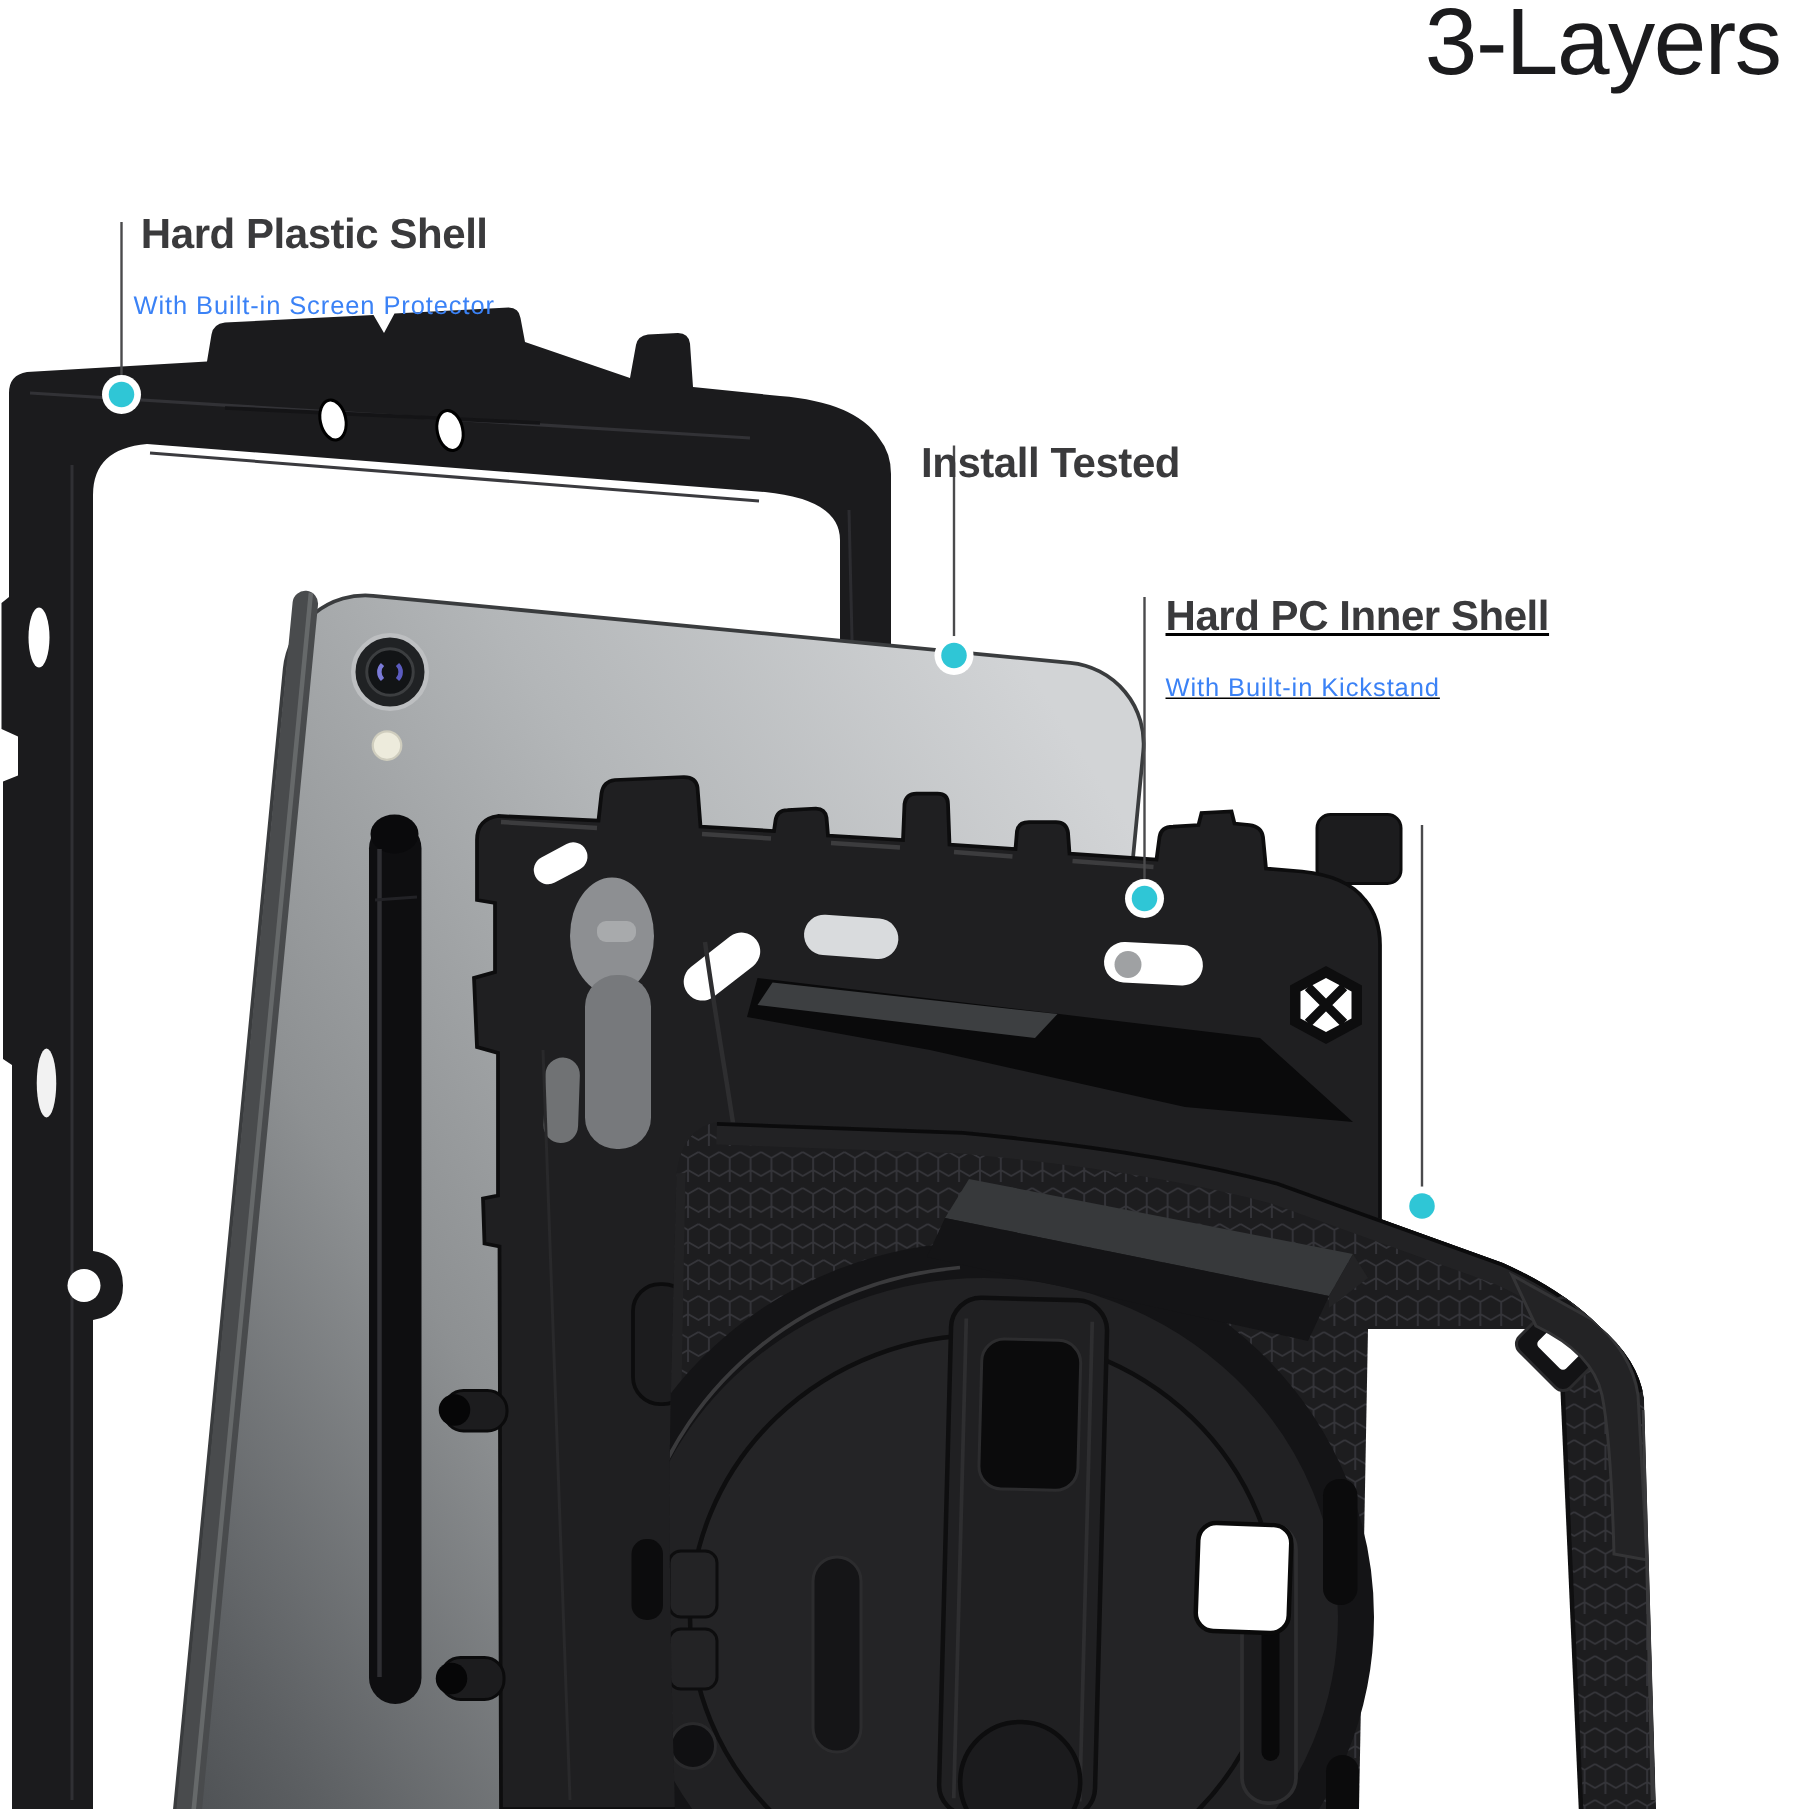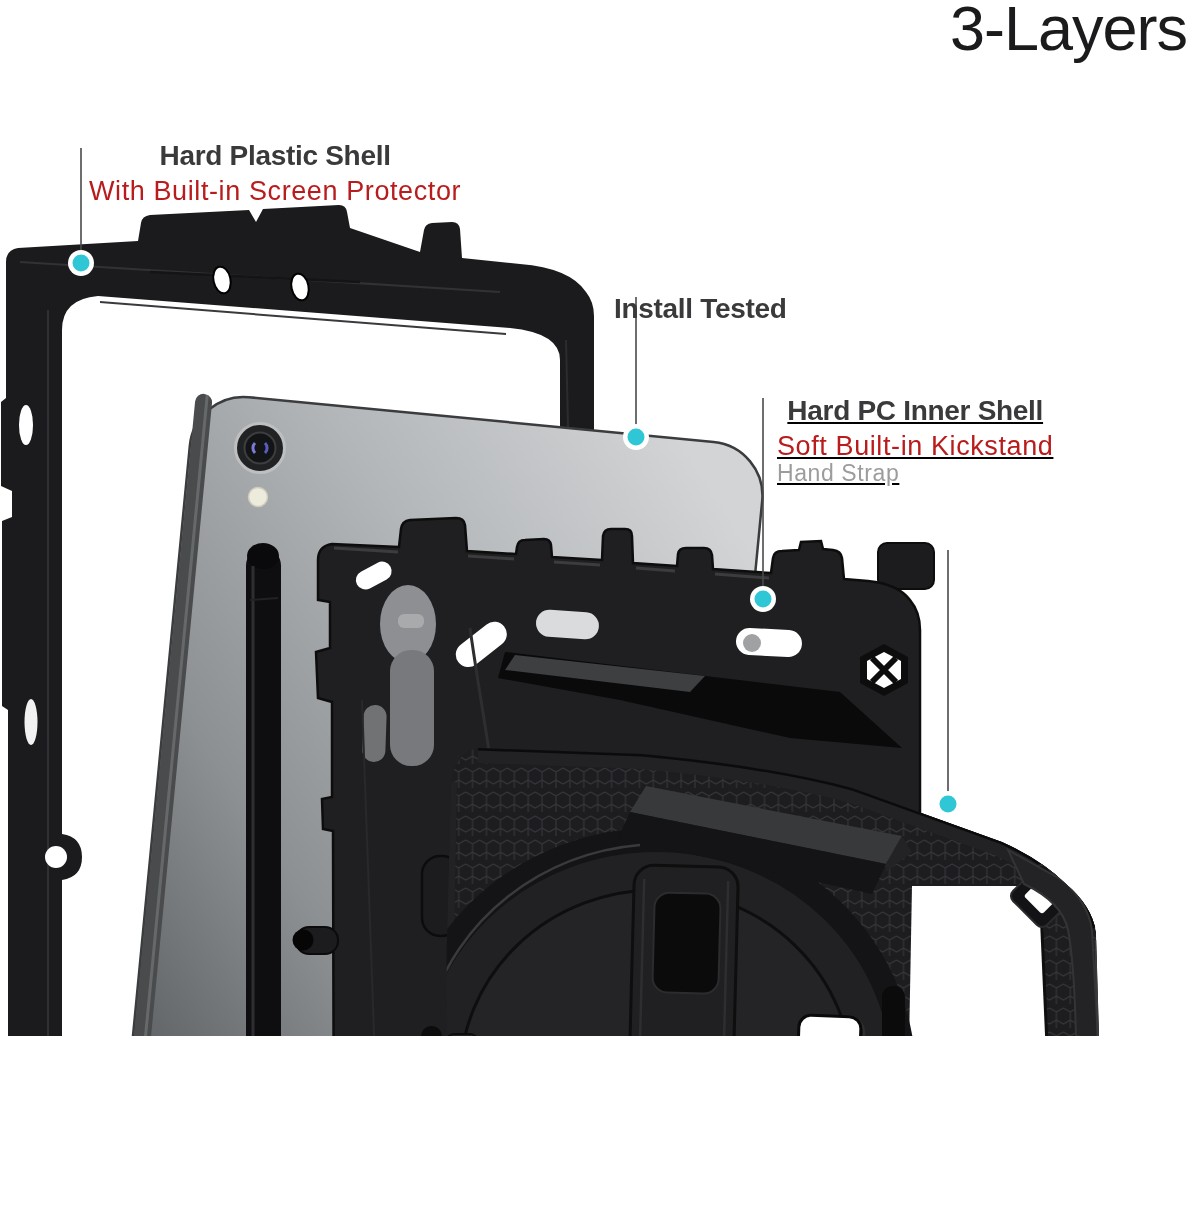--- a/index.html
+++ b/index.html
@@ -1,23 +1,23 @@
 <!DOCTYPE html>
 <html><head>
 <meta charset="utf-8">
 <style>
   html,body{margin:0;padding:0;background:#ffffff;}
-  .stage{position:relative;width:1200px;height:1036px;background:#ffffff;overflow:hidden;
+  .stage{position:relative;width:1200px;height:1206px;background:#ffffff;overflow:hidden;
          font-family:"Liberation Sans",sans-serif;}
   .scene{position:absolute;left:0;top:0;}
   .title{position:absolute;top:-4px;right:13px;text-align:right;color:#1b1b1d;
          font-size:63px;line-height:64px;letter-spacing:-1px;font-weight:400;white-space:nowrap;}
   .callout{position:absolute;white-space:nowrap;}
   .callout .h{font-weight:bold;font-size:28px;color:#3a3a3c;letter-spacing:-0.3px;text-align:center;}
-  .callout .s{font-size:27px;color:#b91c1c;letter-spacing:0.6px;margin-top:6px;line-height:27px;}
+  .callout .s{font-size:17px;color:#3b82f6;letter-spacing:0.6px;margin-top:18px;line-height:27px;}
   .callout .s2{font-size:23px;color:#9c9c9e;letter-spacing:0.6px;line-height:27px;}
   .c1{left:89px;top:140px;}
   .c2{left:614px;top:293px;}
   .c3{left:777px;top:395px;text-decoration:underline;}
   .c4{left:959px;top:549px;}
 </style>
 </head>
 <body>
 
 <div class="stage">
@@ -234,20 +234,19 @@
     <div class="h">Hard Plastic Shell</div>
     <div class="s">With Built-in Screen Protector</div>
   </div>
 
   <div class="callout c2">
     <div class="h">Install Tested</div>
   </div>
 
   <div class="callout c3">
     <div class="h">Hard PC Inner Shell</div>
-    <div class="s">Soft Built-in Kickstand</div>
-    <div class="s2">Hand Strap</div>
+    <div class="s">With Built-in Kickstand</div>
   </div>
 
   <div class="callout c4">
   </div>
 
 </div>
 
 </body></html>

